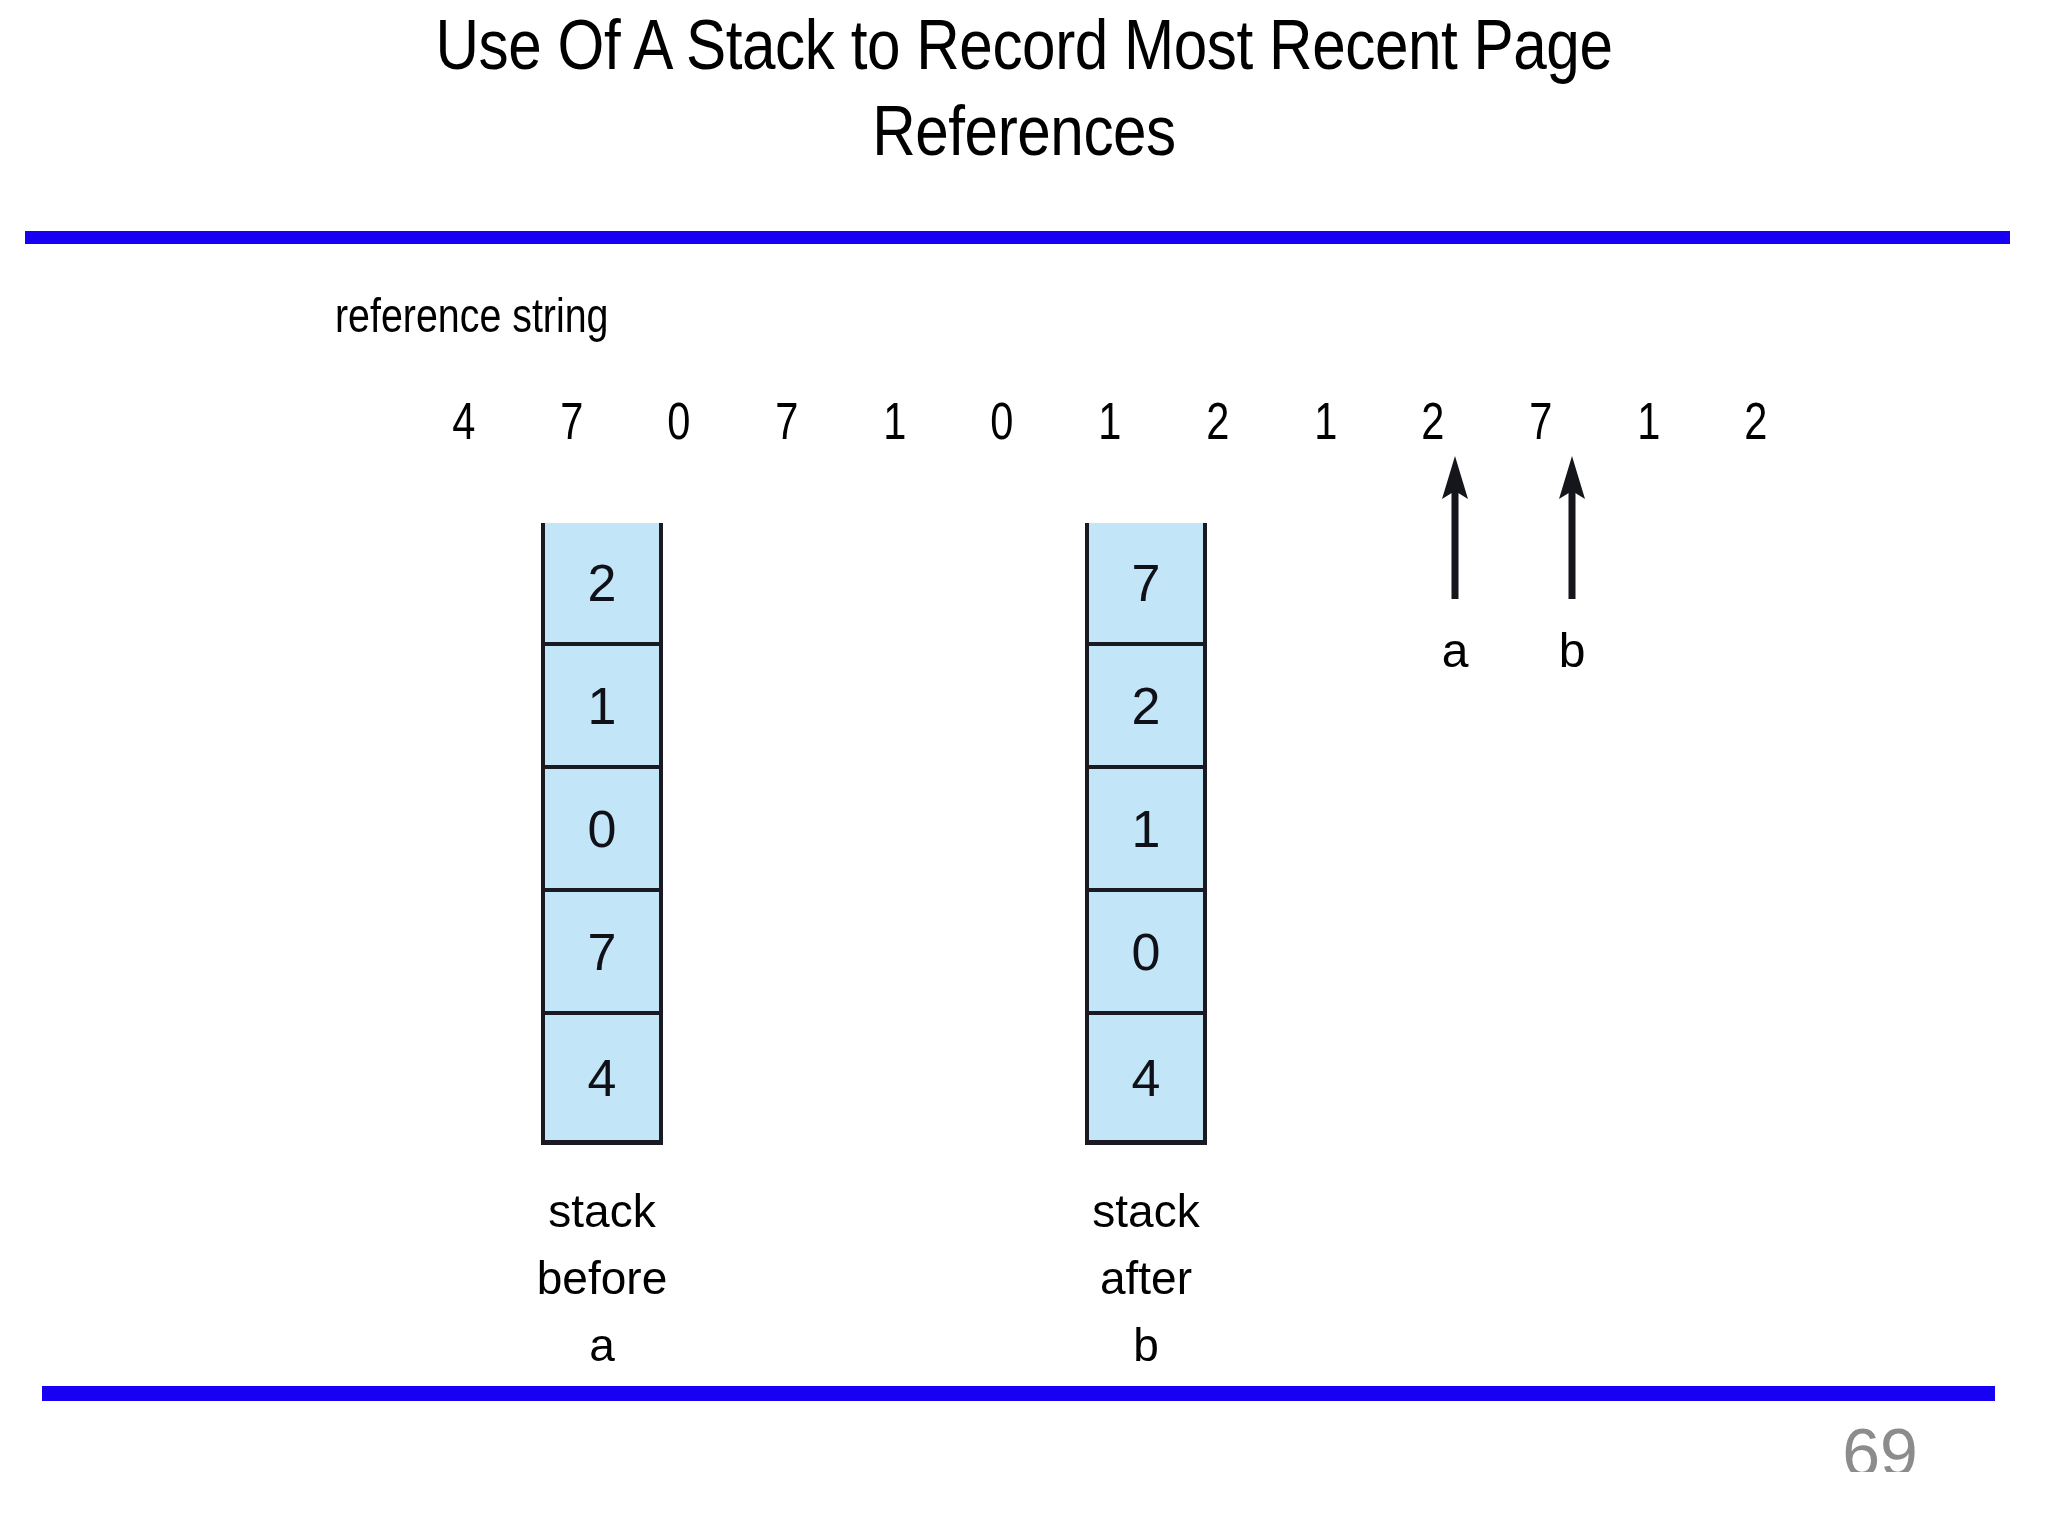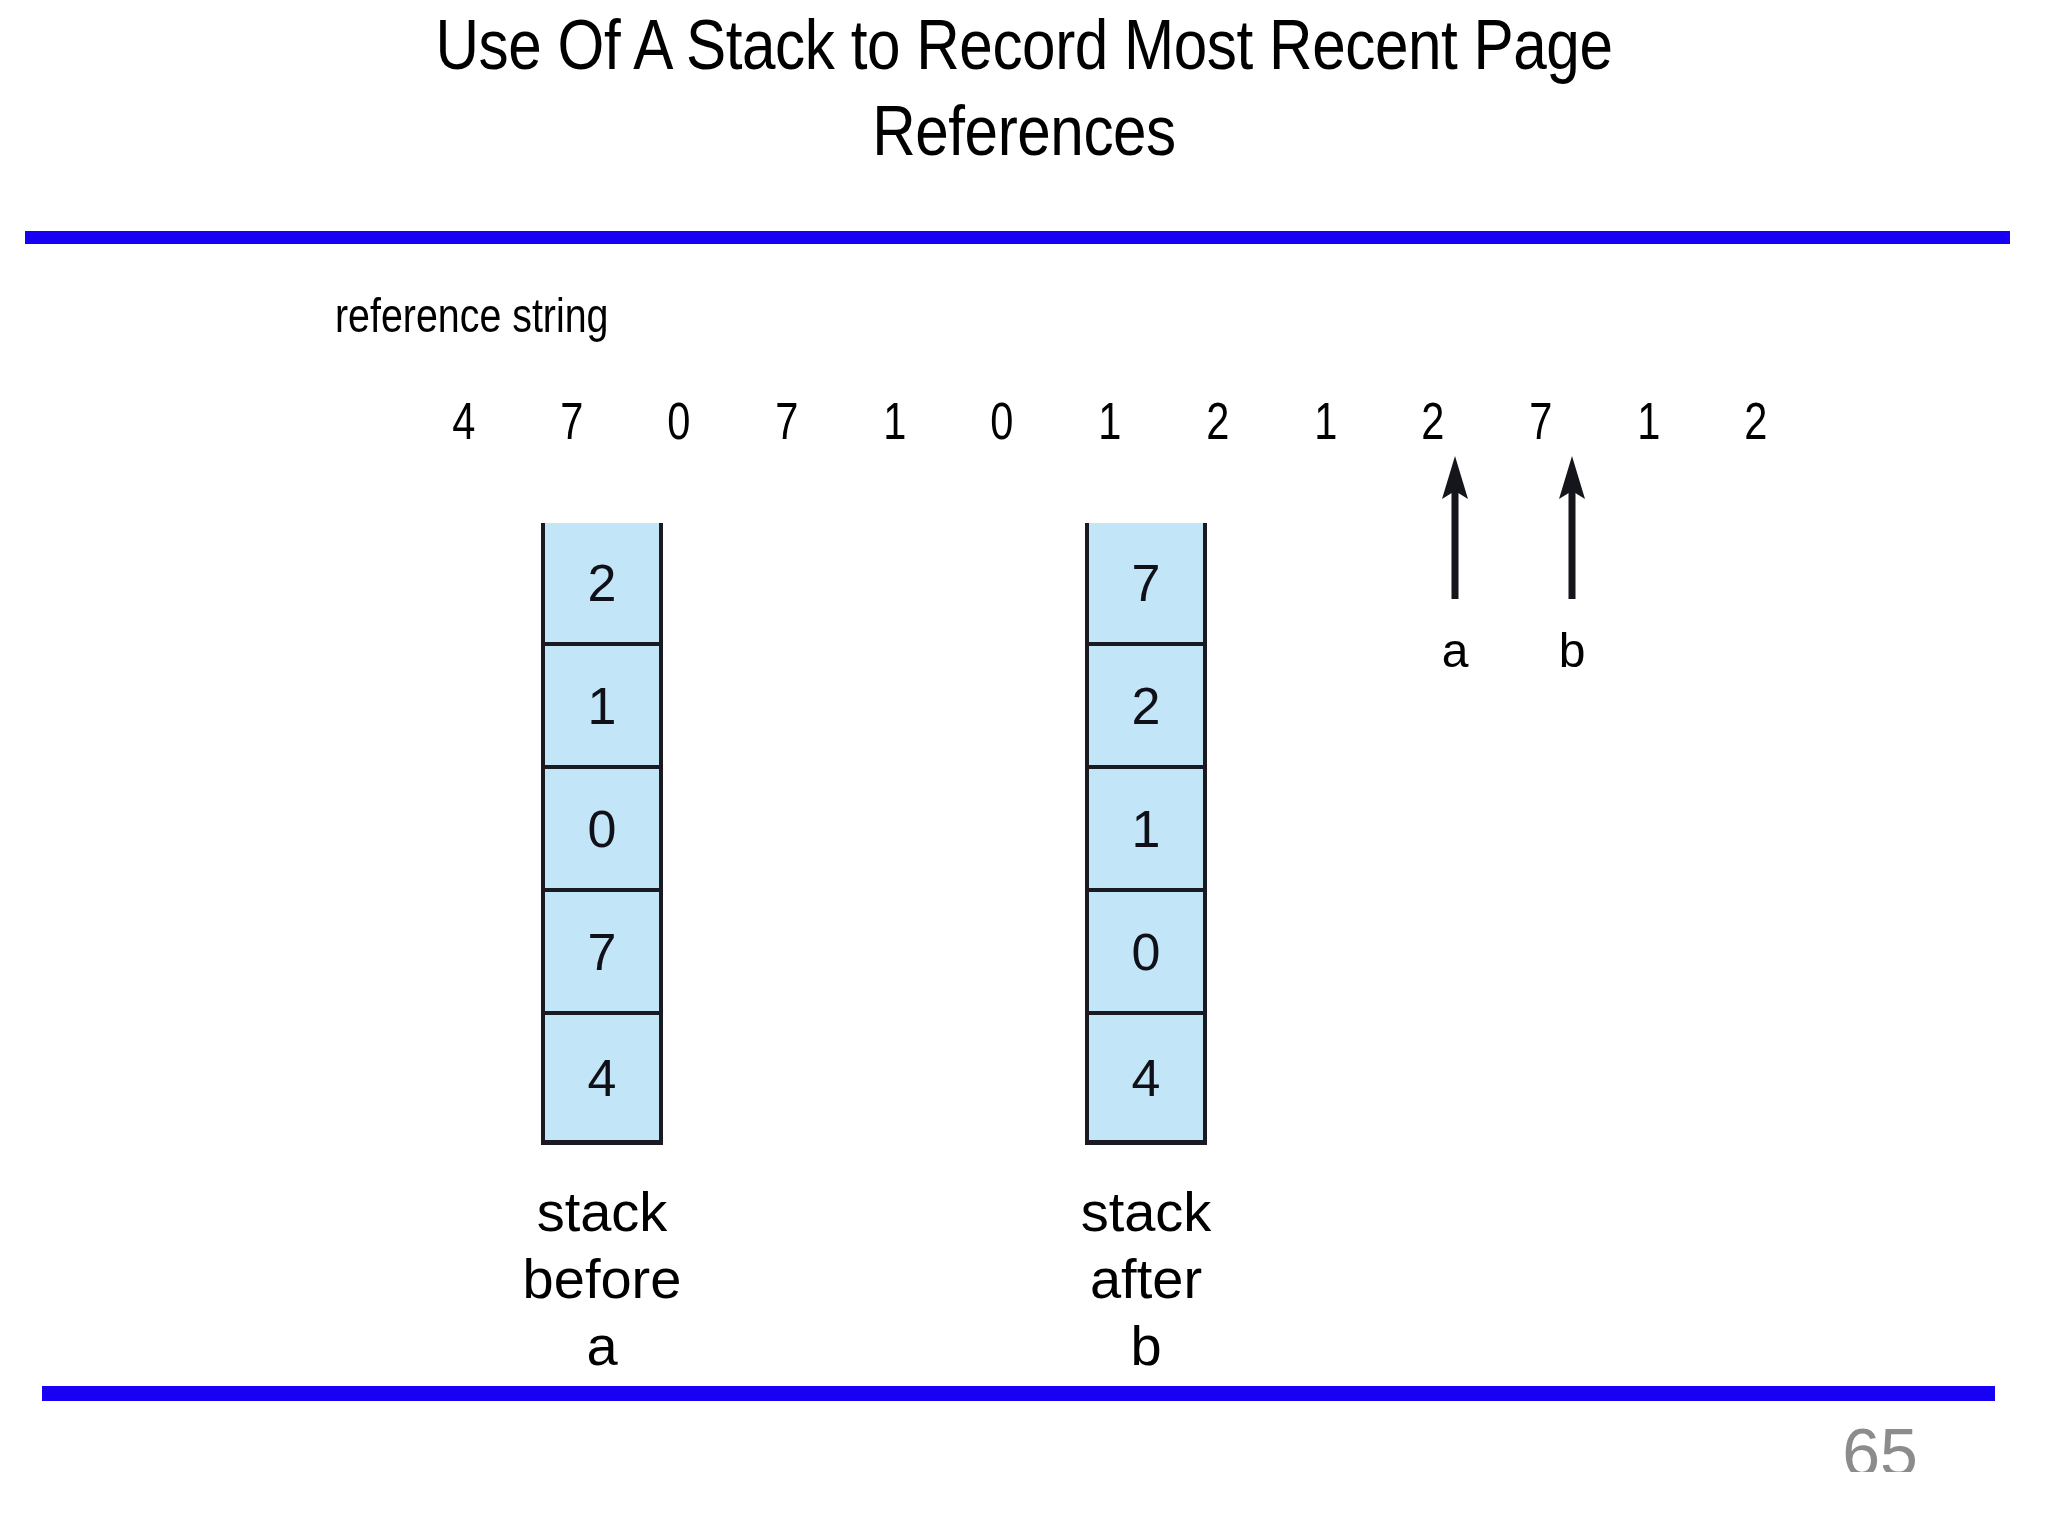--- a/index.html
+++ b/index.html
@@ -113,21 +113,21 @@
   .stack .cell:last-child {
     border-bottom: none;
     height: 125px;
   }
 
   
   .stack-caption {
     position: absolute;
     width: 260px;
     text-align: center;
-    font-size: 56px;
+    font-size: 46px;
     line-height: 67px;
     color: #000000;
     white-space: pre-line;
   }
   #caption-before { left: 472px; top: 1178px; }
   #caption-after  { left: 1016px; top: 1178px; }
 
   
   .marker {
     position: absolute;
@@ -223,15 +223,15 @@
     <div class="cell">1</div>
     <div class="cell">0</div>
     <div class="cell">4</div>
   </div>
   <div id="caption-after" class="stack-caption">stack
 after
 b</div>
 
   <div id="rule-bottom" class="rule"></div>
 
-  <div id="page-number">65</div>
+  <div id="page-number">69</div>
 
 </div>
 
 </body></html>

